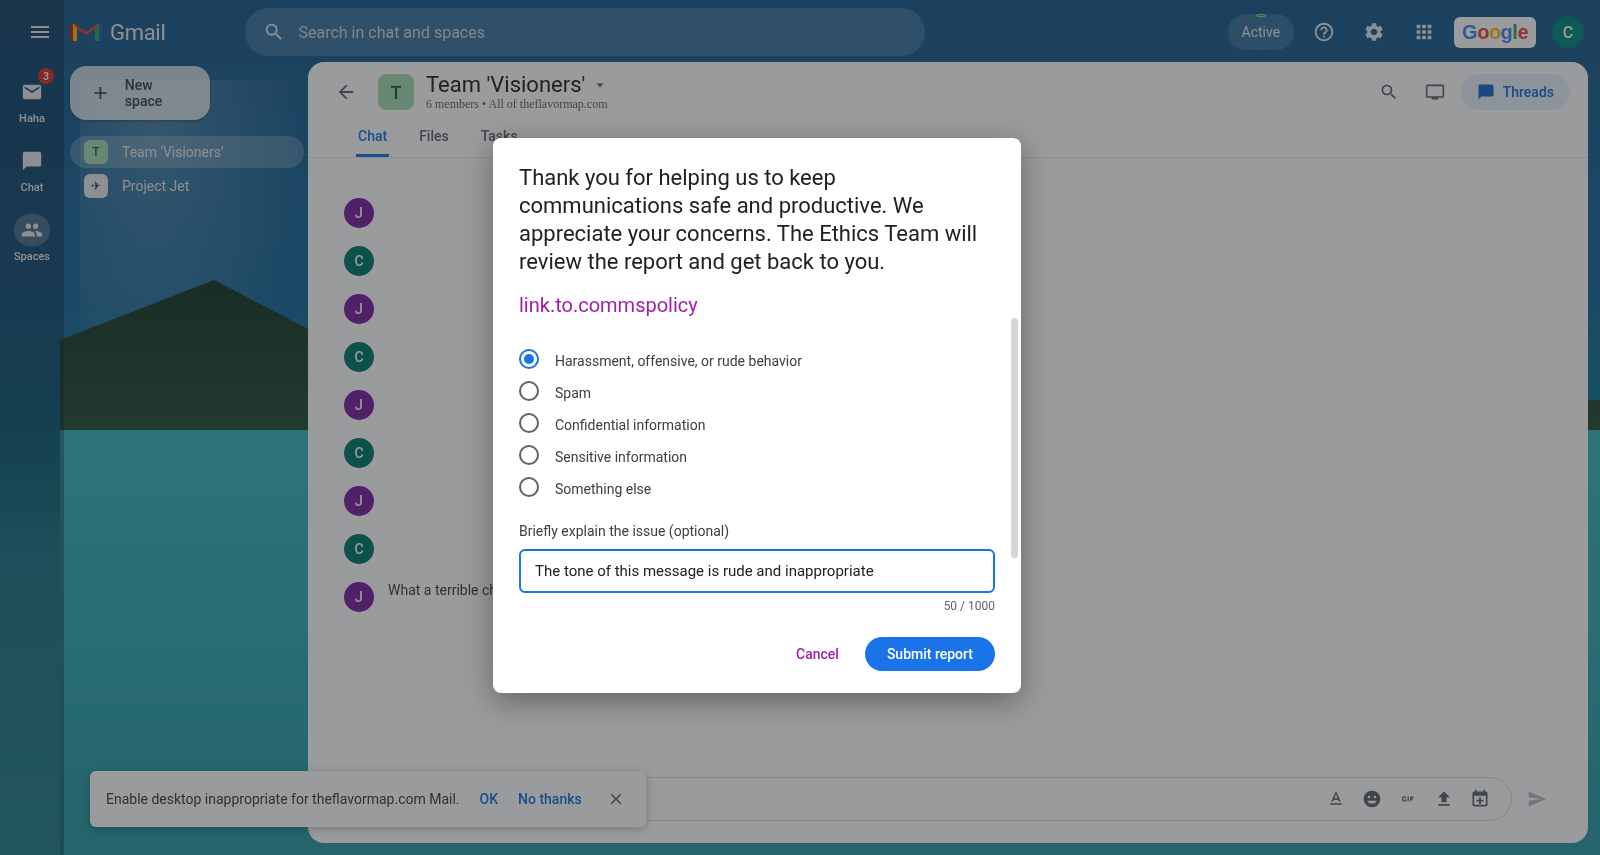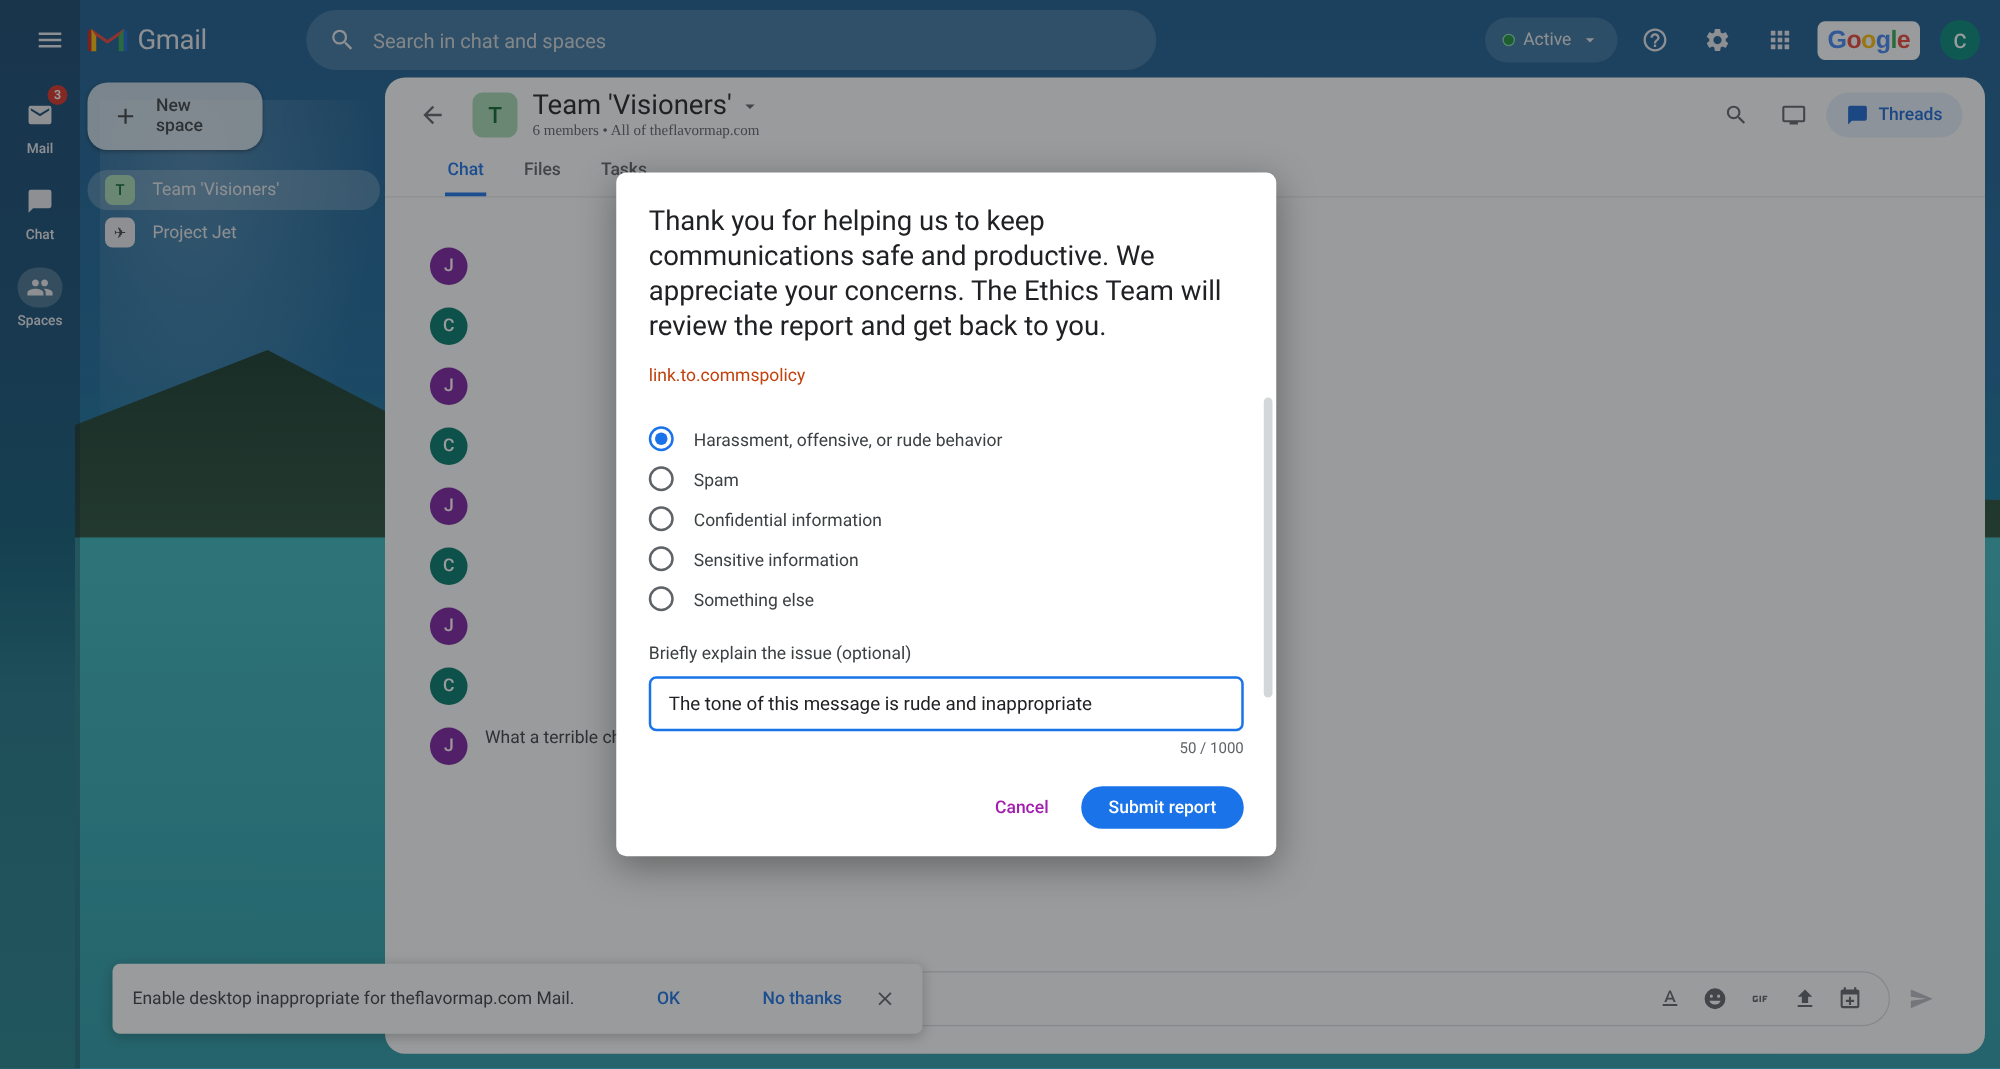--- a/index.html
+++ b/index.html
@@ -16,21 +16,21 @@
 .hamburger svg{width:24px;height:24px;fill:#e8eaed;}
 .logo{display:flex;align-items:center;gap:8px;margin-left:6px;}
 .logo-icon{width:32px;height:24px;position:relative;}
 .logo-text{font-size:22px;color:#e8eaed;font-weight:400;letter-spacing:-.3px;}
 .search-wrap{margin-left:80px;flex:0 0 680px;}
 .search{background:rgba(255,255,255,.16);border-radius:30px;height:48px;display:flex;align-items:center;padding:0 18px;gap:13px;}
 .search svg{width:22px;height:22px;fill:#e8eaed;}
 .search input{background:none;border:none;outline:none;color:#e8eaed;font-size:16px;flex:1;}
 .search input::placeholder{color:#d4d9dd;}
 .header-right{margin-left:auto;display:flex;align-items:center;gap:10px;}
-.status-chip{background:rgba(255,255,255,.14);border-radius:20px;height:36px;padding:0 14px;display:flex;align-items:center;gap:7px;color:#e8eaed;font-size:14px;}
+.status-chip{background:rgba(255,255,255,.14);border-radius:20px;height:36px;padding:0 14px;display:flex;align-items:center;gap:7px;color:#e8eaed;font-size:14px;flex-direction:column;}
 .status-dot{width:10px;height:10px;border-radius:50%;background:#1e8e3e;border:1.5px solid #7ee2a8;}
 .hicon{width:40px;height:40px;display:flex;align-items:center;justify-content:center;border-radius:50%;cursor:pointer;}
 .hicon svg{width:22px;height:22px;fill:#e8eaed;}
 .goog-box{background:#fff;border-radius:6px;padding:4px 8px;display:flex;align-items:center;}
 .goog-box span{font-family:Arial;font-weight:700;font-size:20px;letter-spacing:-.5px;}
 .avatar-c{width:32px;height:32px;border-radius:50%;background:#00897b;color:#fff;display:flex;align-items:center;justify-content:center;font-size:16px;font-weight:500;margin-left:6px;}
 
 .leftrail{position:absolute;left:0;top:0;bottom:0;width:64px;background:rgba(8,30,50,.35);z-index:4;padding-top:70px;display:flex;flex-direction:column;align-items:center;gap:8px;}
 .rail-item{width:56px;display:flex;flex-direction:column;align-items:center;gap:4px;padding:6px 0;cursor:pointer;border-radius:18px;position:relative;}
 .rail-item.active .rail-ico{background:rgba(255,255,255,.22);}
@@ -76,28 +76,28 @@
 .compose{padding:12px 36px 22px;display:flex;align-items:center;gap:10px;}
 .plus-circ{width:32px;height:32px;border:1.5px solid #5f6368;border-radius:50%;display:flex;align-items:center;justify-content:center;cursor:pointer;}
 .plus-circ svg{width:18px;height:18px;fill:#5f6368;}
 .compose-box{flex:1;border:1px solid #dadce0;border-radius:24px;height:44px;display:flex;align-items:center;padding:0 16px;gap:6px;}
 .compose-box .hist{font-size:14px;color:#80868b;flex:1;}
 .cb-ico{width:30px;height:30px;display:flex;align-items:center;justify-content:center;cursor:pointer;}
 .cb-ico svg{width:20px;height:20px;fill:#5f6368;}
 .send-ico svg{fill:#b8bcc2;}
 
 .toast{position:absolute;left:90px;bottom:28px;background:#fff;border-radius:6px;box-shadow:0 2px 10px rgba(0,0,0,.25);padding:14px 16px;display:flex;align-items:center;gap:20px;z-index:6;font-size:14px;color:#3c4043;}
-.toast .tbtn{color:#1a73e8;font-weight:500;cursor:pointer;margin-left:46px;}
+.toast .tbtn{color:#1a73e8;font-weight:500;cursor:pointer;}
 .toast .tx{width:28px;height:28px;display:flex;align-items:center;justify-content:center;cursor:pointer;color:#5f6368;}
 
 
 .scrim{position:absolute;inset:0;background:rgba(32,33,36,.45);z-index:10;}
 .modal{position:absolute;left:493px;top:138px;width:528px;background:#fff;border-radius:8px;z-index:11;padding:26px 26px 22px;box-shadow:0 8px 30px rgba(0,0,0,.35);}
 .modal-h{font-size:22px;line-height:1.28;color:#202124;margin-bottom:16px;}
-.modal-link{font-size:14px;color:#c2410c;margin-bottom:26px;}
+.modal-link{font-size:20px;color:#a21caf;margin-bottom:26px;}
 .radios{display:flex;flex-direction:column;gap:6px;margin-bottom:26px;}
 .radio-row{display:flex;align-items:flex-end;gap:16px;height:26px;cursor:pointer;}
 .radio-dot{width:20px;height:20px;border-radius:50%;border:2px solid #5f6368;position:relative;flex-shrink:0;}
 .radio-row.checked .radio-dot{border-color:#1a73e8;}
 .radio-row.checked .radio-dot::after{content:"";position:absolute;inset:3px;border-radius:50%;background:#1a73e8;}
 .radio-label{font-size:14px;color:#3c4043;}
 .field-label{font-size:14px;color:#3c4043;margin-bottom:10px;}
 .field-input{width:100%;border:2px solid #1a73e8;border-radius:6px;height:44px;padding:0 14px;font-size:15px;color:#202124;outline:none;}
 .counter{text-align:right;font-size:12px;color:#5f6368;margin-top:6px;}
 .modal-actions{display:flex;justify-content:flex-end;gap:10px;margin-top:24px;}
@@ -114,21 +114,21 @@
 </div>
 
 <div class="leftrail">
   <div class="rail-item">
     <span class="badge">3</span>
     <div class="rail-ico">
         <svg viewBox="0 0 24 24">
           <path d="M20 4H4a2 2 0 0 0-2 2v12a2 2 0 0 0 2 2h16a2 2 0 0 0 2-2V6a2 2 0 0 0-2-2zm0 4-8 5-8-5V6l8 5 8-5z"></path>
         </svg>
       </div>
-    <span class="rail-label">Mail</span>
+    <span class="rail-label">Haha</span>
   </div>
   <div class="rail-item">
     <div class="rail-ico">
         <svg viewBox="0 0 24 24">
           <path d="M20 2H4a2 2 0 0 0-2 2v18l4-4h14a2 2 0 0 0 2-2V4a2 2 0 0 0-2-2z"></path>
         </svg>
       </div>
     <span class="rail-label">Chat</span>
   </div>
   <div class="rail-item active">

